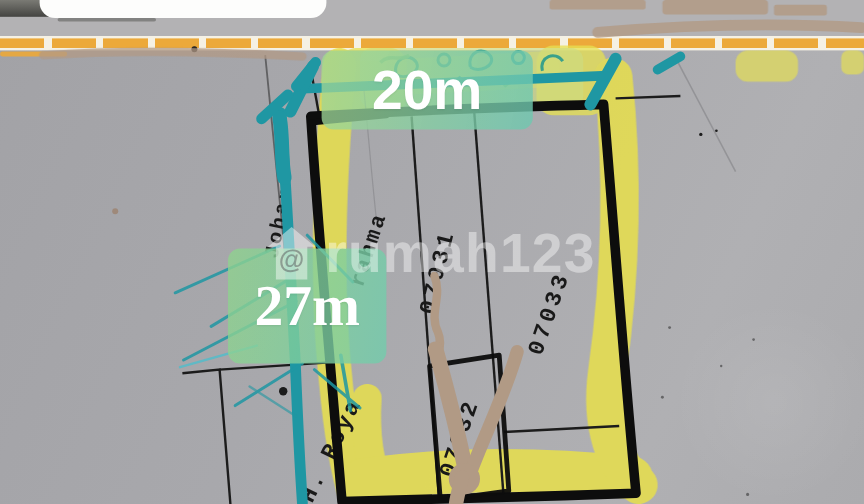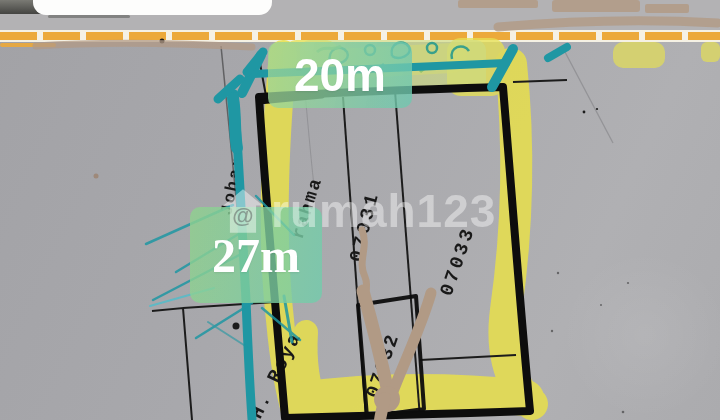--- a/index.html
+++ b/index.html
@@ -27,21 +27,21 @@
     background:radial-gradient(ellipse at center,rgba(255,255,255,.08),rgba(255,255,255,0) 70%);}
 
   svg.layer{position:absolute;left:0;top:0;}
 
   .map-text{font-family:"Liberation Mono","DejaVu Sans Mono",monospace;font-weight:700;fill:#191919;}
 
   
   .dim-label{display:flex;align-items:center;justify-content:center;
     color:#ffffff;font-weight:700;border-radius:10px;
     text-shadow:0 1px 2px rgba(0,0,0,.08);}
-  .label-20m{left:268px;top:42px;width:144px;height:66px;font-size:46px;
+  .label-20m{left:268px;top:42px;width:176px;height:66px;font-size:46px;
     background:linear-gradient(100deg,rgba(160,214,148,.78),rgba(110,200,176,.8));}
   .label-27m{left:190px;top:207px;width:132px;height:96px;font-size:48px;
     background:linear-gradient(100deg,rgba(144,210,142,.8),rgba(114,204,172,.8));font-family:Liberation Serif, serif;}
 
   
   .watermark{left:221px;top:187px;display:flex;align-items:center;gap:6px;}
   .watermark-text{font-size:46px;font-weight:700;letter-spacing:1px;
     color:rgba(255,255,255,.42);line-height:1;text-align:right;}
 </style>
 </head>

